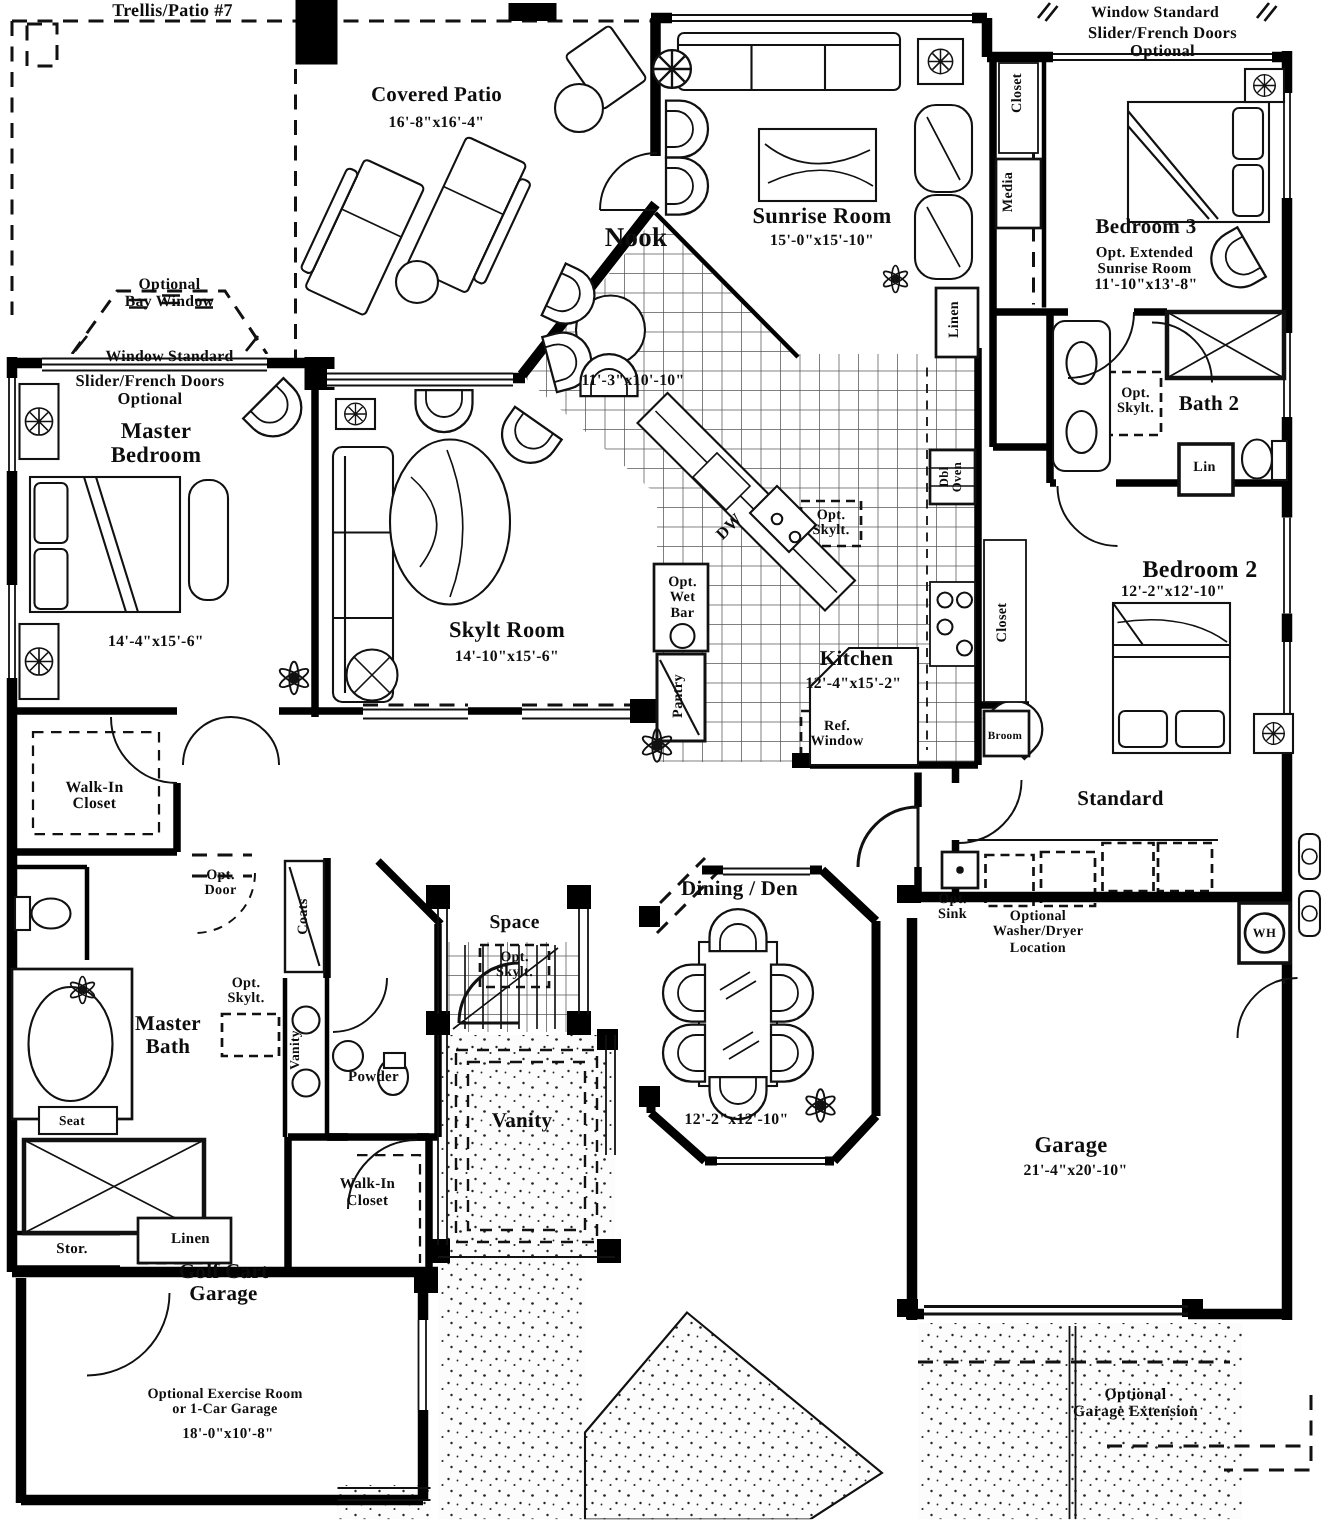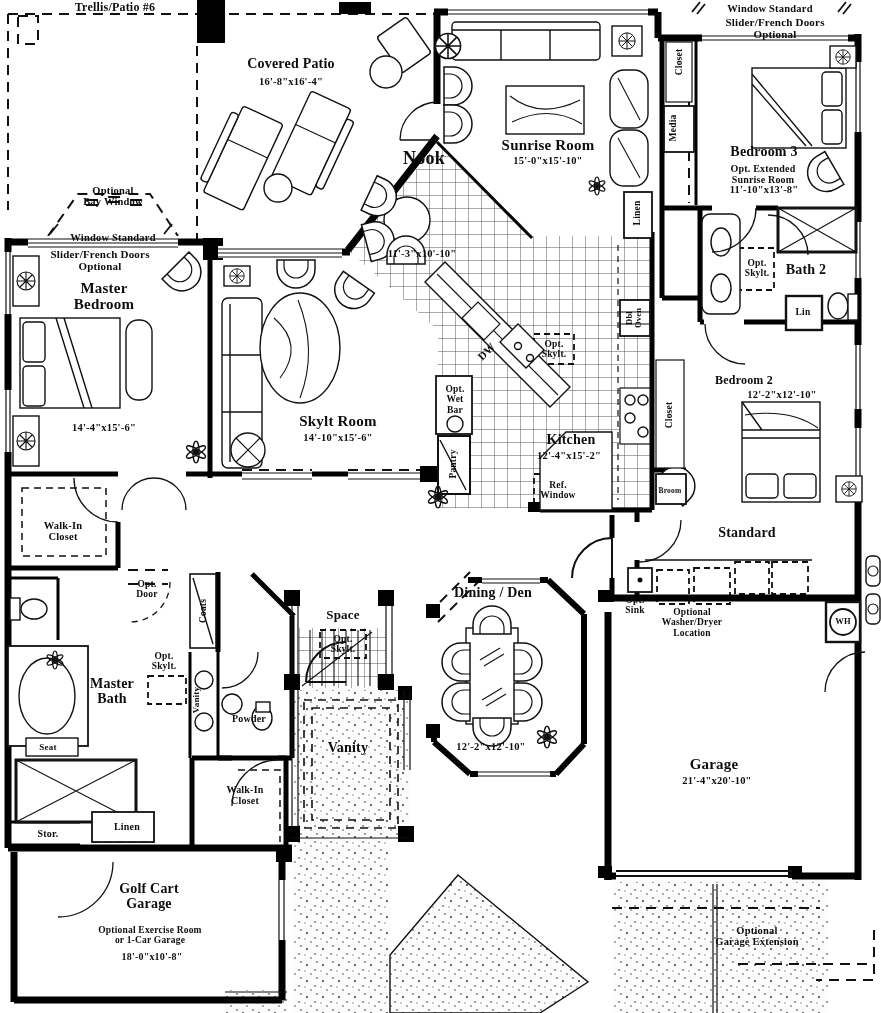--- a/index.html
+++ b/index.html
@@ -346,21 +346,21 @@
 
   <g>
     <use href="#plant" transform="translate(196,452) scale(1.2)"></use>
     <use href="#plant" transform="translate(438,497) scale(1.2)"></use>
     <use href="#plant" transform="translate(547,737) scale(1.2)"></use>
     <use href="#plant" transform="translate(55,660)"></use>
     <use href="#plant" transform="translate(597,186)"></use>
   </g>
 </svg>
 
-  <div class="lbl" style="left:115px;top:7px;font-size:12px">Trellis/Patio #6</div>
+  <div class="lbl" style="left:115px;top:7px;font-size:12px">Trellis/Patio #7</div>
   <div class="lbl" style="left:291px;top:64px;font-size:14px">Covered Patio</div>
   <div class="lbl" style="left:291px;top:82px;font-size:10.5px">16'-8"x16'-4"</div>
   <div class="lbl" style="left:548px;top:145px;font-size:15px">Sunrise Room</div>
   <div class="lbl" style="left:548px;top:161px;font-size:10.5px">15'-0"x15'-10"</div>
   <div class="lbl" style="left:424px;top:159px;font-size:18px">Nook</div>
   <div class="lbl" style="left:422px;top:254px;font-size:10.5px">11'-3"x10'-10"</div>
   <div class="lbl" style="left:770px;top:9px;font-size:10.5px">Window Standard</div>
   <div class="lbl" style="left:775px;top:29px;font-size:11px">Slider/French Doors
 Optional</div>
   <div class="lbl v" style="left:679px;top:62px;font-size:9.5px">Closet</div>
@@ -392,21 +392,21 @@
   <div class="lbl" style="left:558px;top:490px;font-size:9.5px">Ref.
 Window</div>
   <div class="lbl v" style="left:634px;top:318px;font-size:8.5px">Dbl
 Oven</div>
   <div class="lbl v" style="left:669px;top:415px;font-size:9.5px">Closet</div>
   <div class="lbl" style="left:670px;top:491px;font-size:7.5px">Broom</div>
   <div class="lbl" style="left:806px;top:270px;font-size:14px">Bath 2</div>
   <div class="lbl" style="left:757px;top:268px;font-size:9.5px">Opt.
 Skylt.</div>
   <div class="lbl" style="left:803px;top:312px;font-size:9.5px">Lin</div>
-  <div class="lbl" style="left:744px;top:380px;font-size:12px">Bedroom 2</div>
+  <div class="lbl" style="left:800px;top:380px;font-size:16px">Bedroom 2</div>
   <div class="lbl" style="left:782px;top:395px;font-size:10.5px">12'-2"x12'-10"</div>
   <div class="lbl" style="left:747px;top:533px;font-size:14px">Standard</div>
   <div class="lbl" style="left:635px;top:605px;font-size:9.5px">Opt.
 Sink</div>
   <div class="lbl" style="left:692px;top:622px;font-size:9.5px">Optional
 Washer/Dryer
 Location</div>
   <div class="lbl" style="left:843px;top:622px;font-size:8.5px">WH</div>
   <div class="lbl" style="left:63px;top:531px;font-size:10.5px">Walk-In
 Closet</div>
@@ -425,21 +425,21 @@
   <div class="lbl" style="left:245px;top:796px;font-size:10px">Walk-In
 Closet</div>
   <div class="lbl" style="left:343px;top:615px;font-size:13px">Space</div>
   <div class="lbl" style="left:343px;top:644px;font-size:9.5px">Opt.
 Skylt.</div>
   <div class="lbl" style="left:493px;top:593px;font-size:14px">Dining / Den</div>
   <div class="lbl" style="left:491px;top:747px;font-size:10.5px">12'-2"x12'-10"</div>
   <div class="lbl" style="left:348px;top:748px;font-size:14px">Vanity</div>
   <div class="lbl" style="left:714px;top:764px;font-size:15px">Garage</div>
   <div class="lbl" style="left:717px;top:781px;font-size:10.5px">21'-4"x20'-10"</div>
-  <div class="lbl" style="left:149px;top:896px;font-size:14px">Golf Cart
+  <div class="lbl" style="left:149px;top:856px;font-size:14px">Golf Cart
 Garage</div>
   <div class="lbl" style="left:150px;top:935px;font-size:9.5px">Optional Exercise Room
 or 1-Car Garage</div>
   <div class="lbl" style="left:152px;top:957px;font-size:10px">18'-0"x10'-8"</div>
   <div class="lbl" style="left:757px;top:936px;font-size:10.5px">Optional
 Garage Extension</div>
 
 </div>
 
 </body></html>

